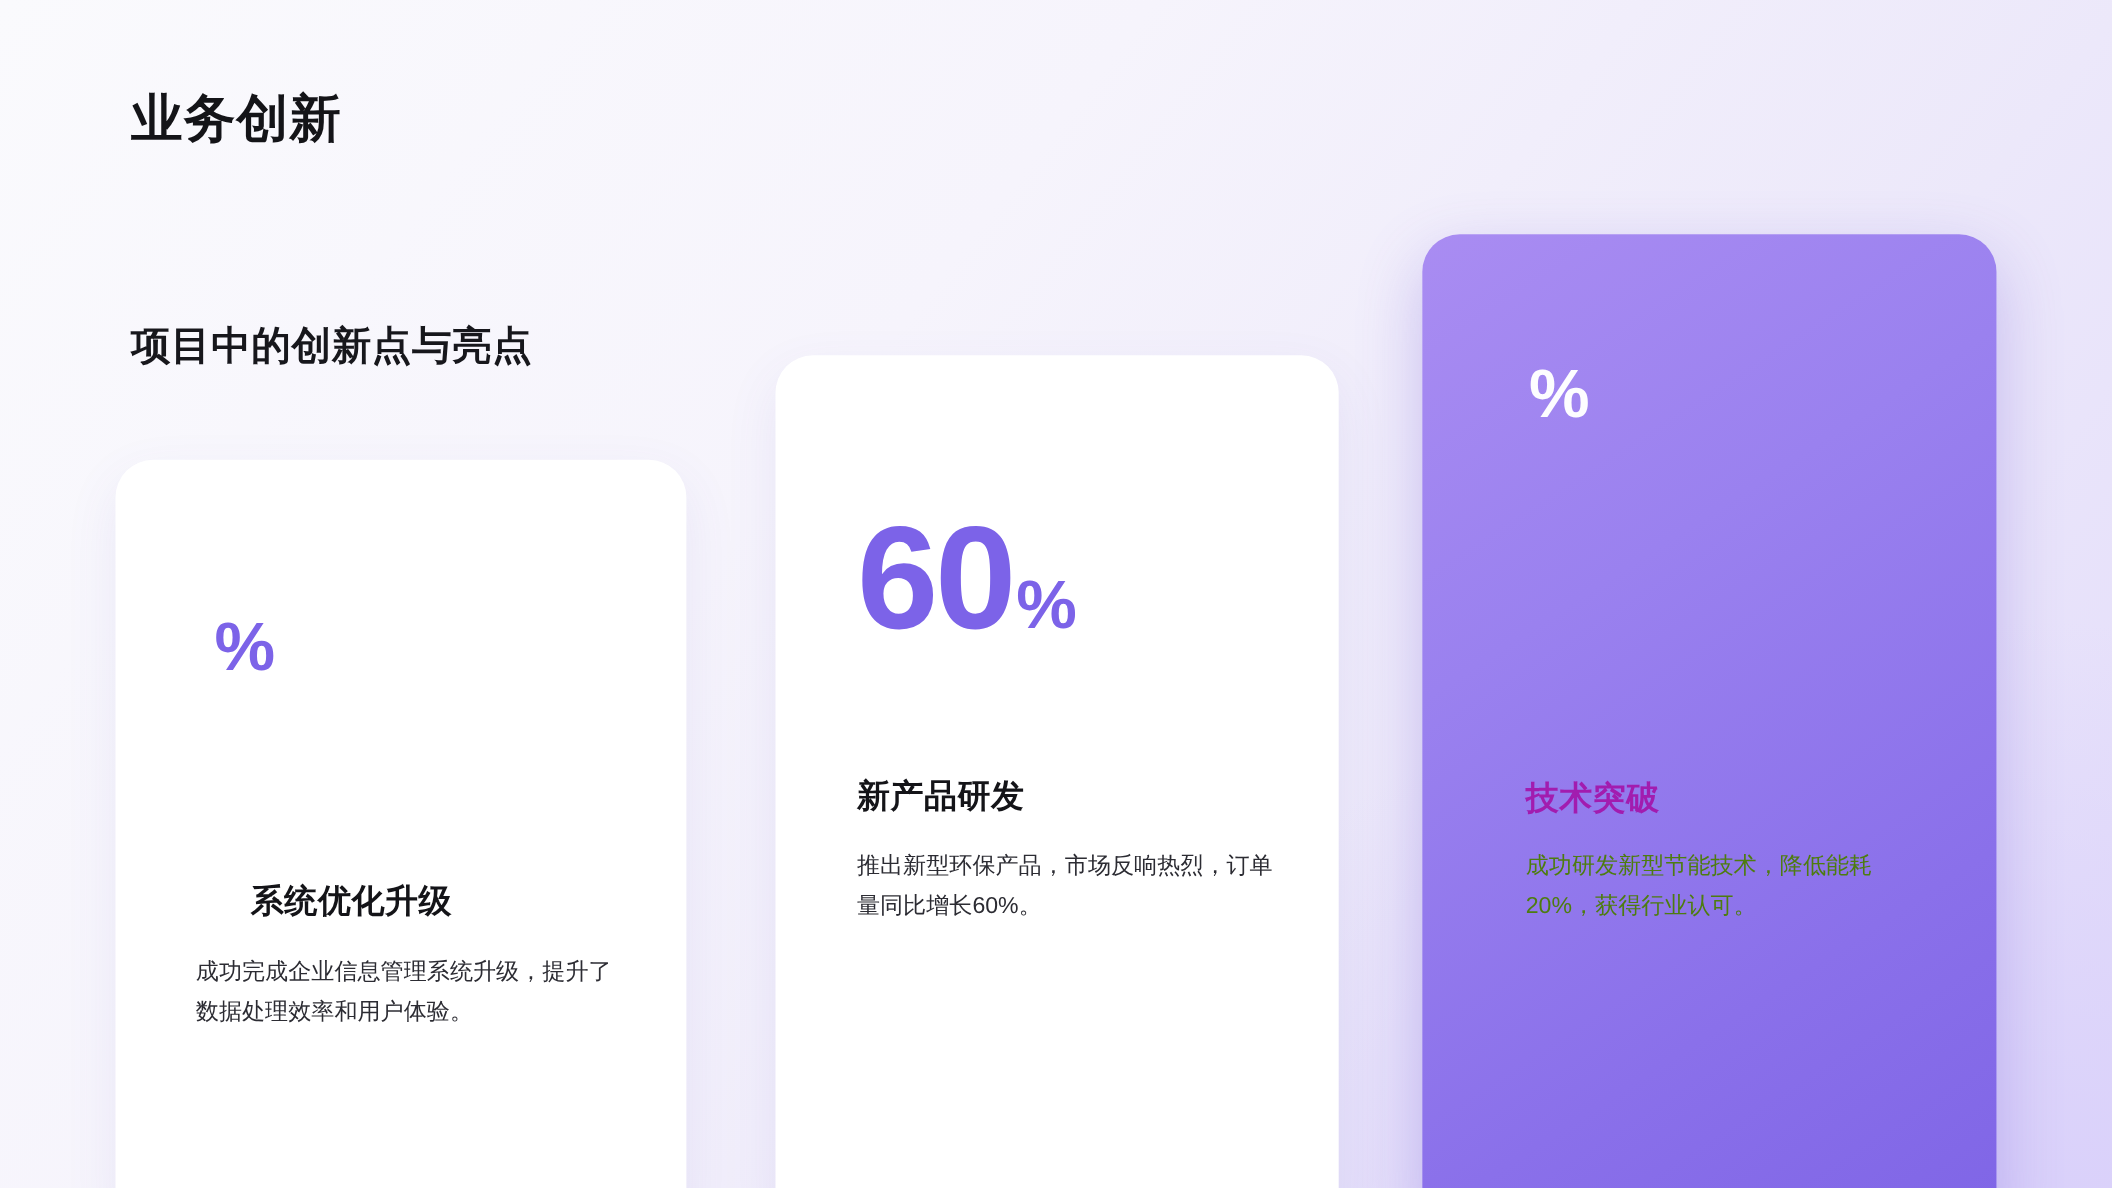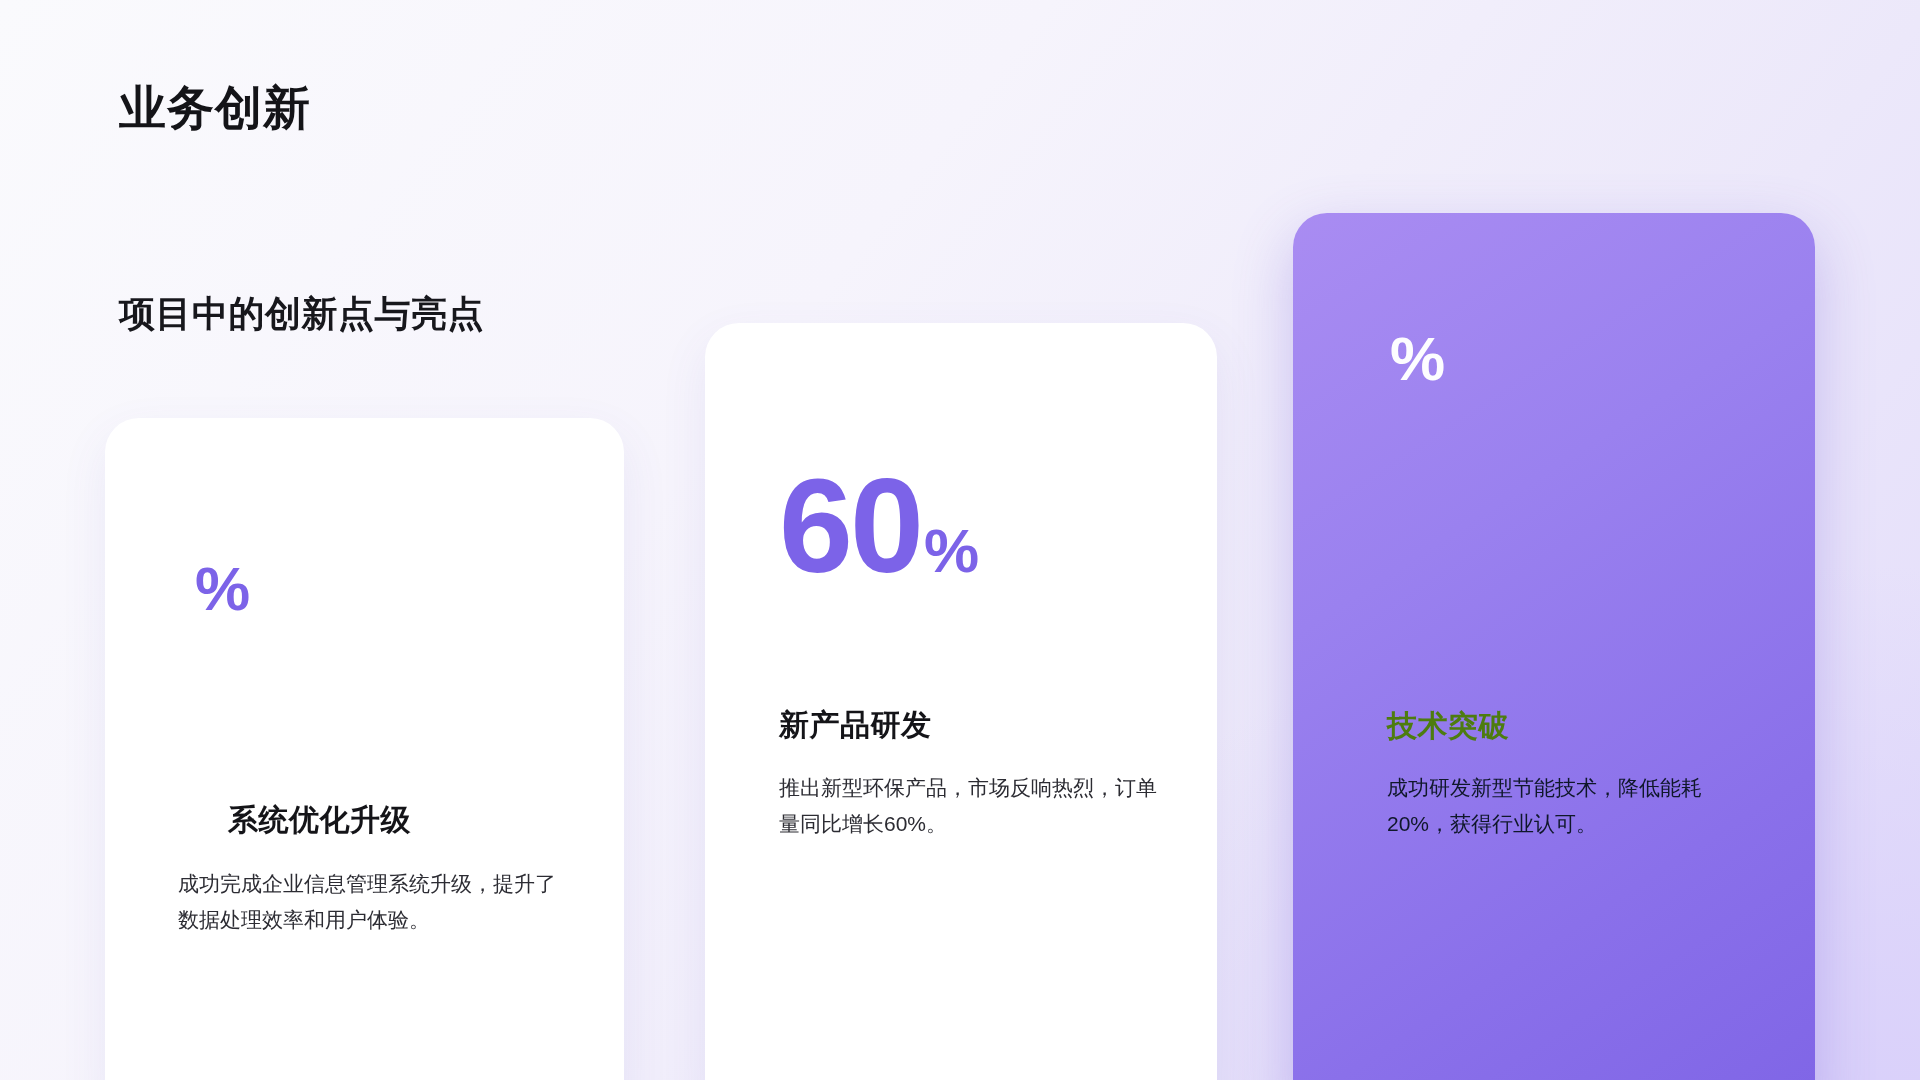--- a/index.html
+++ b/index.html
@@ -85,22 +85,22 @@
     letter-spacing:0.5px;
     line-height:1.3;
   }
   .card-body {
     font-size:21px;
     line-height:1.72;
     font-weight:normal;
   }
   .t-dark   { color:#141418; }
   .b-dark   { color:#2c2c33; }
-  .t-white  { color:#4d7c0f; }
-  .b-white  { color:#0f172a; }
+  .t-white  { color:#a21caf; }
+  .b-white  { color:#4d7c0f; }
 
   
   #c1-stat    { left:192px;  top:560px;  }
   #c1-heading { left:192px;  top:800px;  width:380px;margin-left:36px; }
   #c1-body    { left:178px;  top:866px;  width:390px; }
 
   #c2-stat    { left:779px;  top:465px;  }
   #c2-heading { left:779px;  top:705px;  width:380px; }
   #c2-body    { left:779px;  top:770px;  width:380px; }
 

